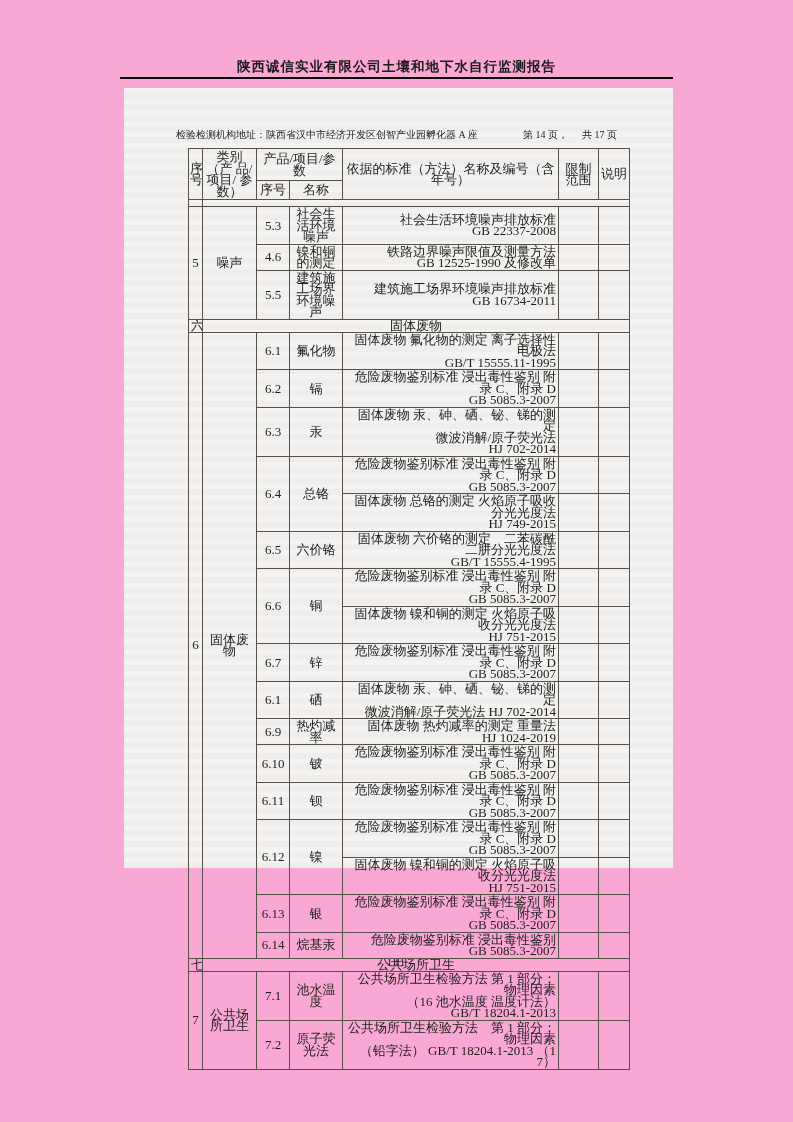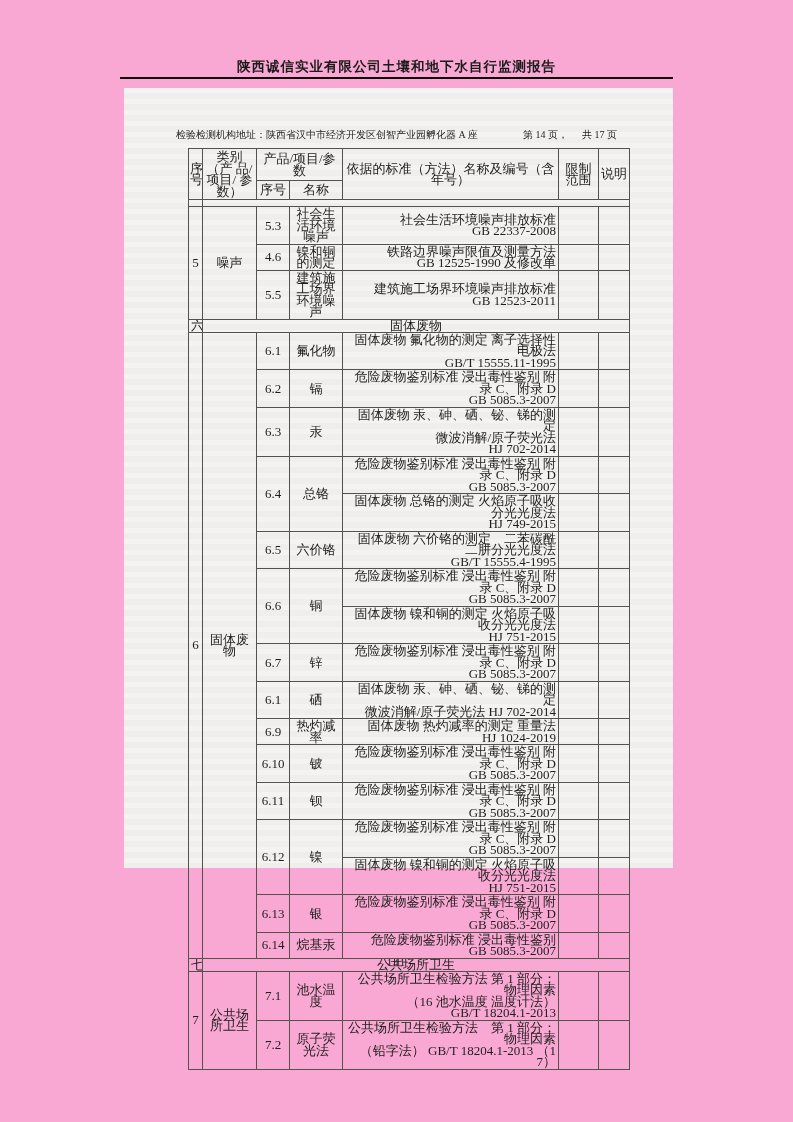--- a/index.html
+++ b/index.html
@@ -116,21 +116,21 @@
           <td>镍和铜的测定</td>
           <td class="std">铁路边界噪声限值及测量方法
 GB 12525-1990 及修改单</td>
           <td></td>
           <td></td>
         </tr>
         <tr>
           <td>5.5</td>
           <td>建筑施工场界环境噪声</td>
           <td class="std">建筑施工场界环境噪声排放标准
-GB 12523-2011</td>
+GB 16734-2011</td>
           <td></td>
           <td></td>
         </tr>
 
         <tr class="banner">
           <td>六</td>
           <td colspan="6">固体废物</td>
         </tr>
 
         <tr>

